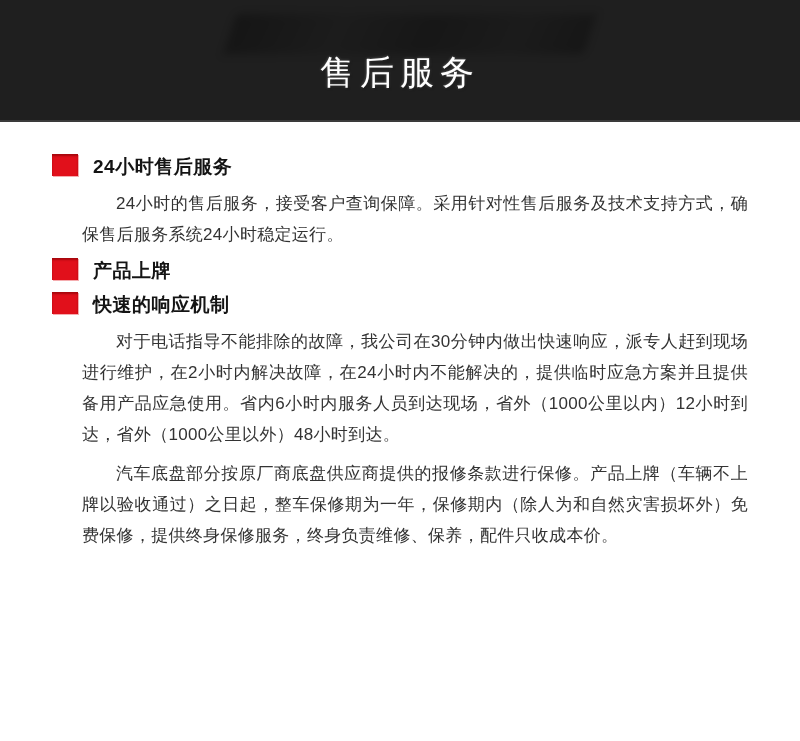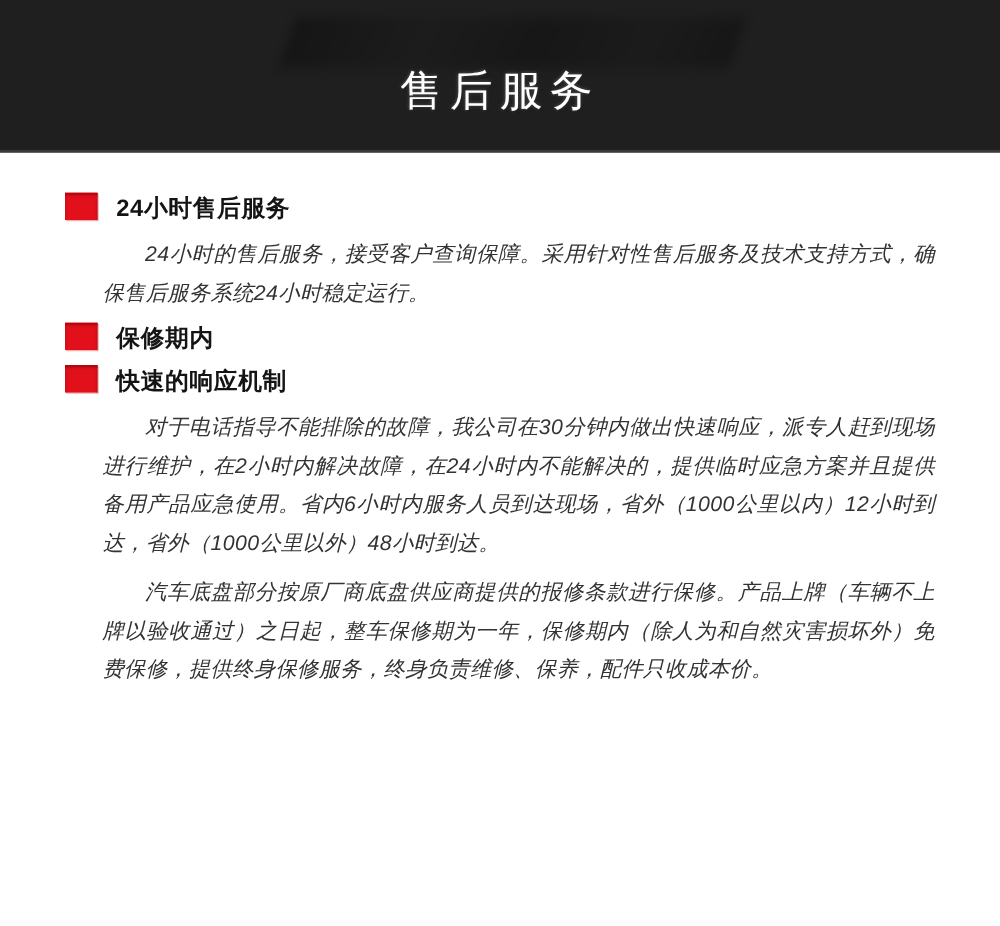--- a/index.html
+++ b/index.html
@@ -79,21 +79,20 @@
     letter-spacing: 0.5px;
   }
   .para {
     margin: 0 0 2px 30px;
     text-indent: 2em;
     font-size: 17px;
     line-height: 31px;
     color: #333333;
     text-align: justify;
     letter-spacing: 0.3px;
-    font-style: italic;
   }
 </style>
 </head>
 <body>
 
 <div class="page">
 
   <div class="banner">
     <div class="banner-watermark"></div>
     <h1 class="banner-title">售后服务</h1>
@@ -105,21 +104,21 @@
       <div class="section-header">
         <span class="bullet"></span>
         <h2 class="section-heading">24小时售后服务</h2>
       </div>
       <p class="para">24小时的售后服务，接受客户查询保障。采用针对性售后服务及技术支持方式，确保售后服务系统24小时稳定运行。</p>
     </div>
 
     <div class="section">
       <div class="section-header">
         <span class="bullet"></span>
-        <h2 class="section-heading">保修期内</h2>
+        <h2 class="section-heading">产品上牌</h2>
       </div>
     </div>
 
     <div class="section">
       <div class="section-header">
         <span class="bullet"></span>
         <h2 class="section-heading">快速的响应机制</h2>
       </div>
       <p class="para">对于电话指导不能排除的故障，我公司在30分钟内做出快速响应，派专人赶到现场进行维护，在2小时内解决故障，在24小时内不能解决的，提供临时应急方案并且提供备用产品应急使用。省内6小时内服务人员到达现场，省外（1000公里以内）12小时到达，省外（1000公里以外）48小时到达。</p>
     </div>

